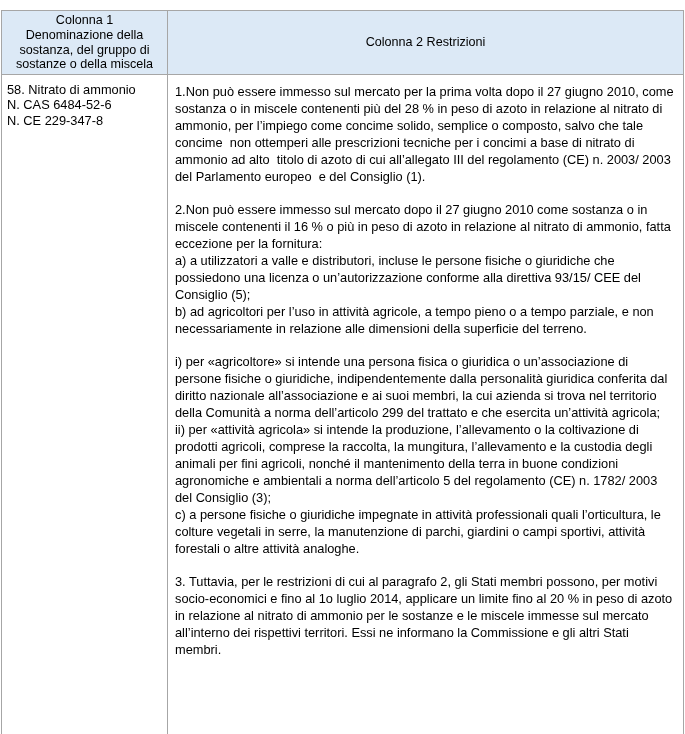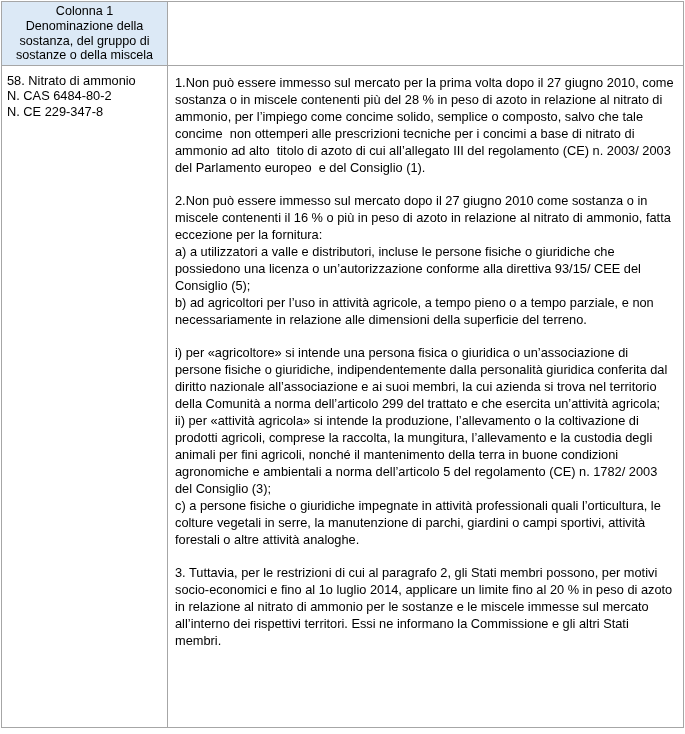--- a/index.html
+++ b/index.html
@@ -4,21 +4,21 @@
 <style>
   html, body {
     margin: 0;
     padding: 0;
     background: #ffffff;
   }
   .page {
     width: 685px;
     height: 734px;
     box-sizing: border-box;
-    padding: 1px 0 0 1px;
+    padding: 10px 0 0 1px;
     font-family: "Liberation Sans", sans-serif;
     color: var(--text, #000000);
     overflow: hidden;
   }
   .rtable {
     width: 683px;
     height: 727px;
     box-sizing: border-box;
     border: 1px solid var(--border, #a6a6a6);
     display: flex;
@@ -86,26 +86,29 @@
 <body>
 
 <div class="page">
   <div class="rtable">
 
     <div class="trow header-row">
       <div class="cell col1 header-cell">
         <div class="line">Colonna 1</div>
         <div class="line">Denominazione della sostanza, del gruppo di sostanze o della miscela</div>
       </div>
+      <div class="cell col2 header-cell">
+        <div class="line">Colonna 2 Restrizioni</div>
+      </div>
     </div>
 
     <div class="trow body-row">
       <div class="cell col1 body-cell substance-cell">
           <div class="line">58. Nitrato di ammonio</div>
-          <div class="line">N. CAS 6484-80-2</div>
+          <div class="line">N. CAS 6484-52-6</div>
           <div class="line">N. CE 229-347-8</div>
         </div>
       <div class="cell col2 body-cell restrictions-cell">
           <div class="block">
             <div class="line">1.Non può essere immesso sul mercato per la prima volta dopo il 27 giugno 2010, come sostanza o in miscele contenenti più del 28 % in peso di azoto in relazione al nitrato di ammonio, per l’impiego come concime solido, semplice o composto, salvo che tale concime  non ottemperi alle prescrizioni tecniche per i concimi a base di nitrato di ammonio ad alto  titolo di azoto di cui all’allegato III del regolamento (CE) n. 2003/ 2003 del Parlamento europeo  e del Consiglio (1).</div>
           </div>
           <div class="block">
             <div class="line">2.Non può essere immesso sul mercato dopo il 27 giugno 2010 come sostanza o in miscele contenenti il 16 % o più in peso di azoto in relazione al nitrato di ammonio, fatta eccezione per la fornitura:</div>
             <div class="line">a) a utilizzatori a valle e distributori, incluse le persone fisiche o giuridiche che possiedono una licenza o un’autorizzazione conforme alla direttiva 93/15/ CEE del Consiglio (5);</div>
             <div class="line">b) ad agricoltori per l’uso in attività agricole, a tempo pieno o a tempo parziale, e non necessariamente in relazione alle dimensioni della superficie del terreno.</div>

